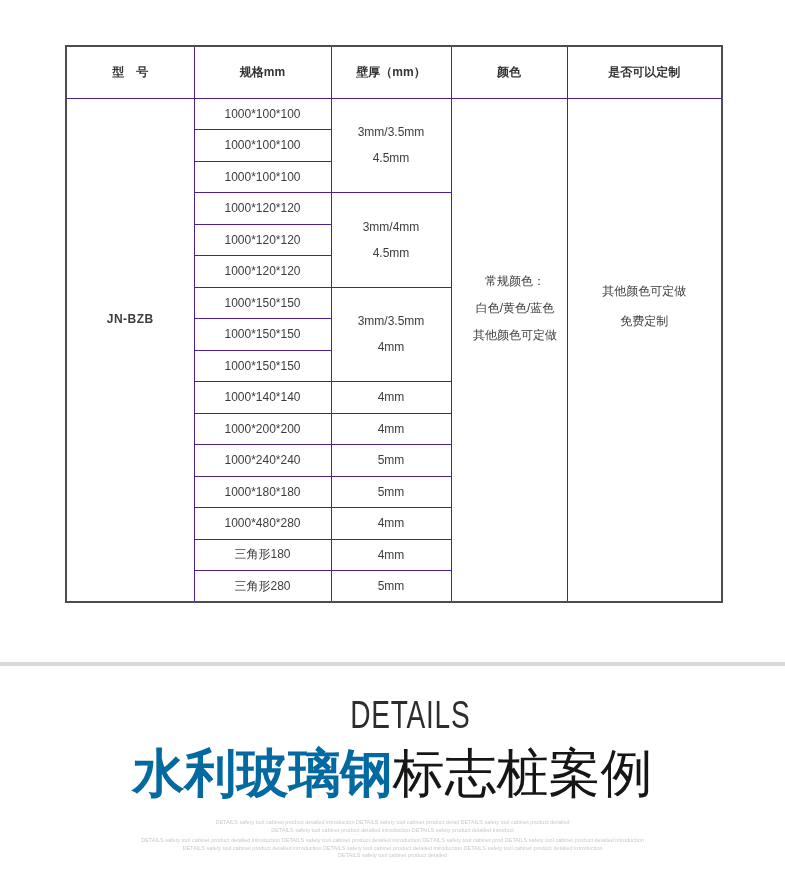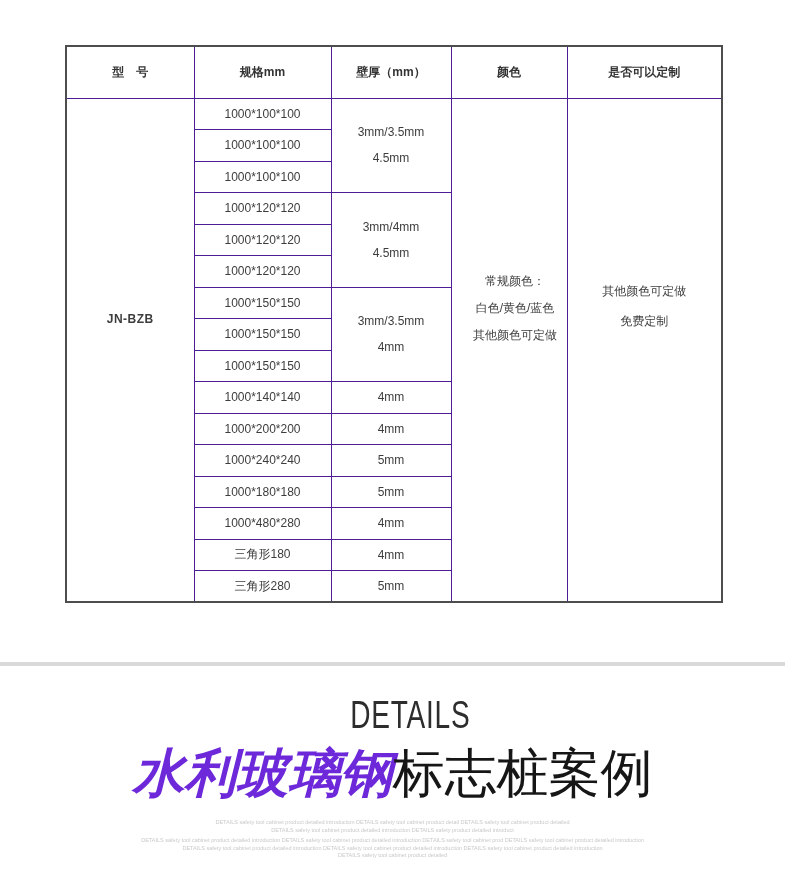--- a/index.html
+++ b/index.html
@@ -47,21 +47,21 @@
   
   .details-title{
     position:absolute;left:0;top:694px;width:785px;text-align:center;
     color:#2d2d2d;font-size:39px;font-weight:400;line-height:42px;padding-left:18px;
   }
   .details-title span{display:inline-block;transform:scaleX(.72);letter-spacing:1px;}
   .main-heading{
     position:absolute;left:0;top:740px;width:785px;text-align:center;
     font-size:52px;line-height:66px;white-space:nowrap;
   }
-  .main-heading .red{color:#6d28d9;font-weight:700;font-style:italic;}
+  .main-heading .red{color:#0369a1;font-weight:700;}
   .main-heading .black{color:#161616;font-weight:400;}
   
   .watermark{
     position:absolute;left:0;width:785px;text-align:center;
     color:#c9c9c9;font-size:5.5px;line-height:7.5px;white-space:pre-line;
   }
   .watermark.w1{top:819px;}
   .watermark.w2{top:837px;}
 </style>
 </head>

